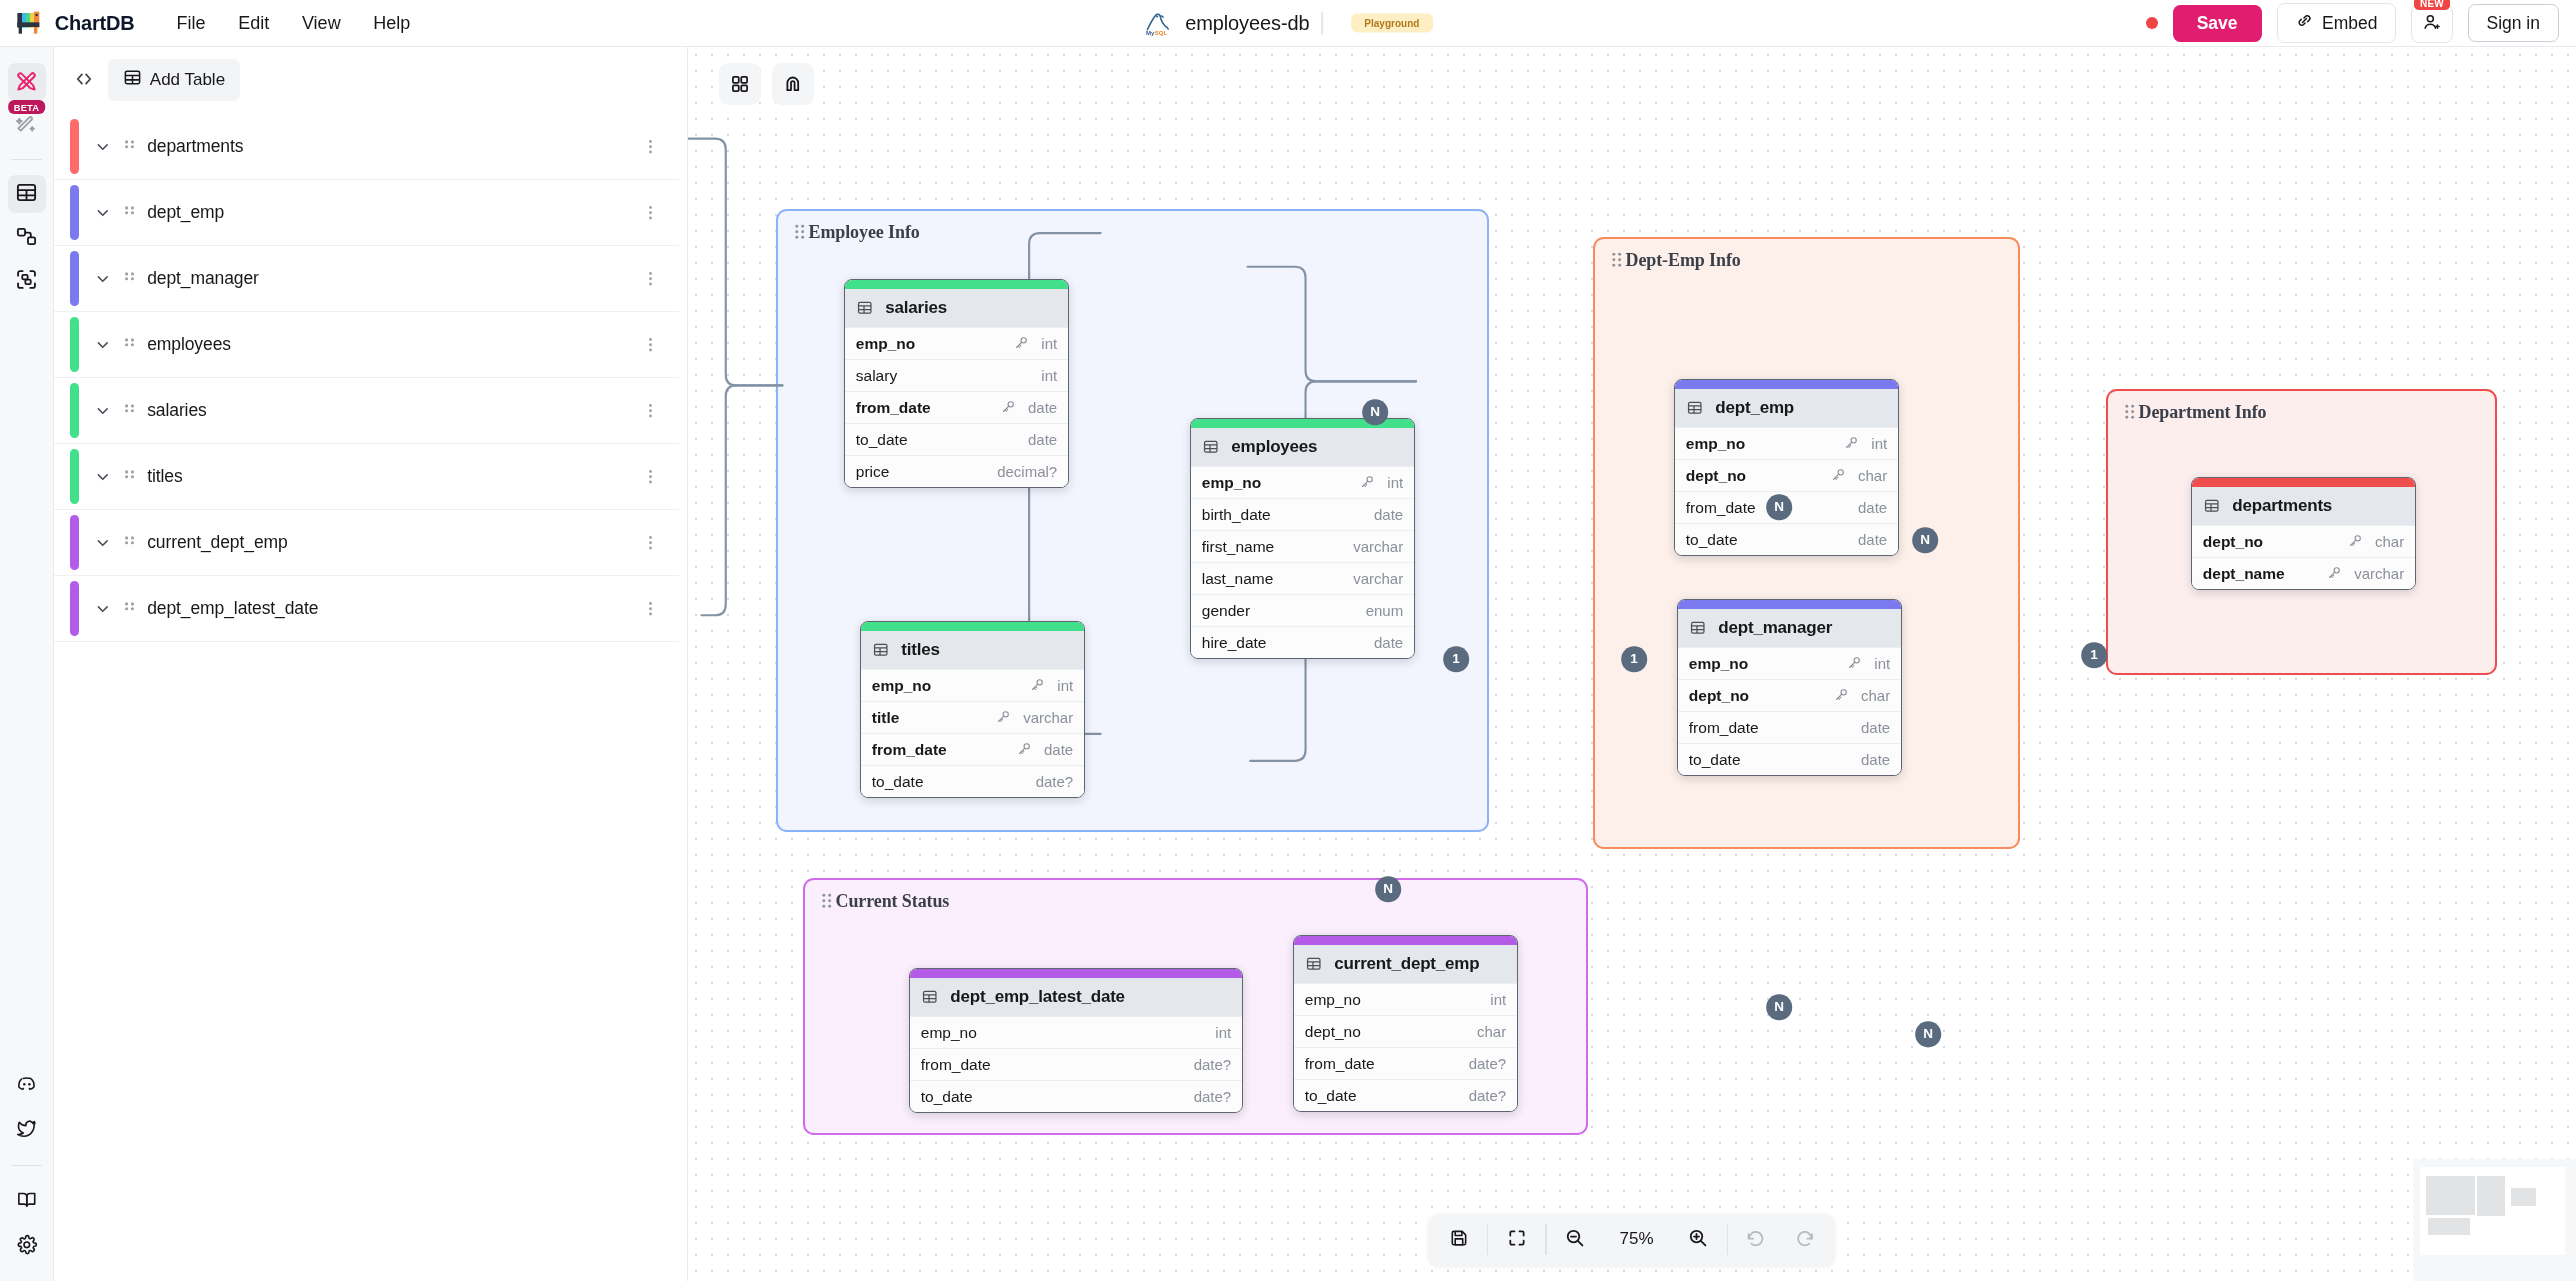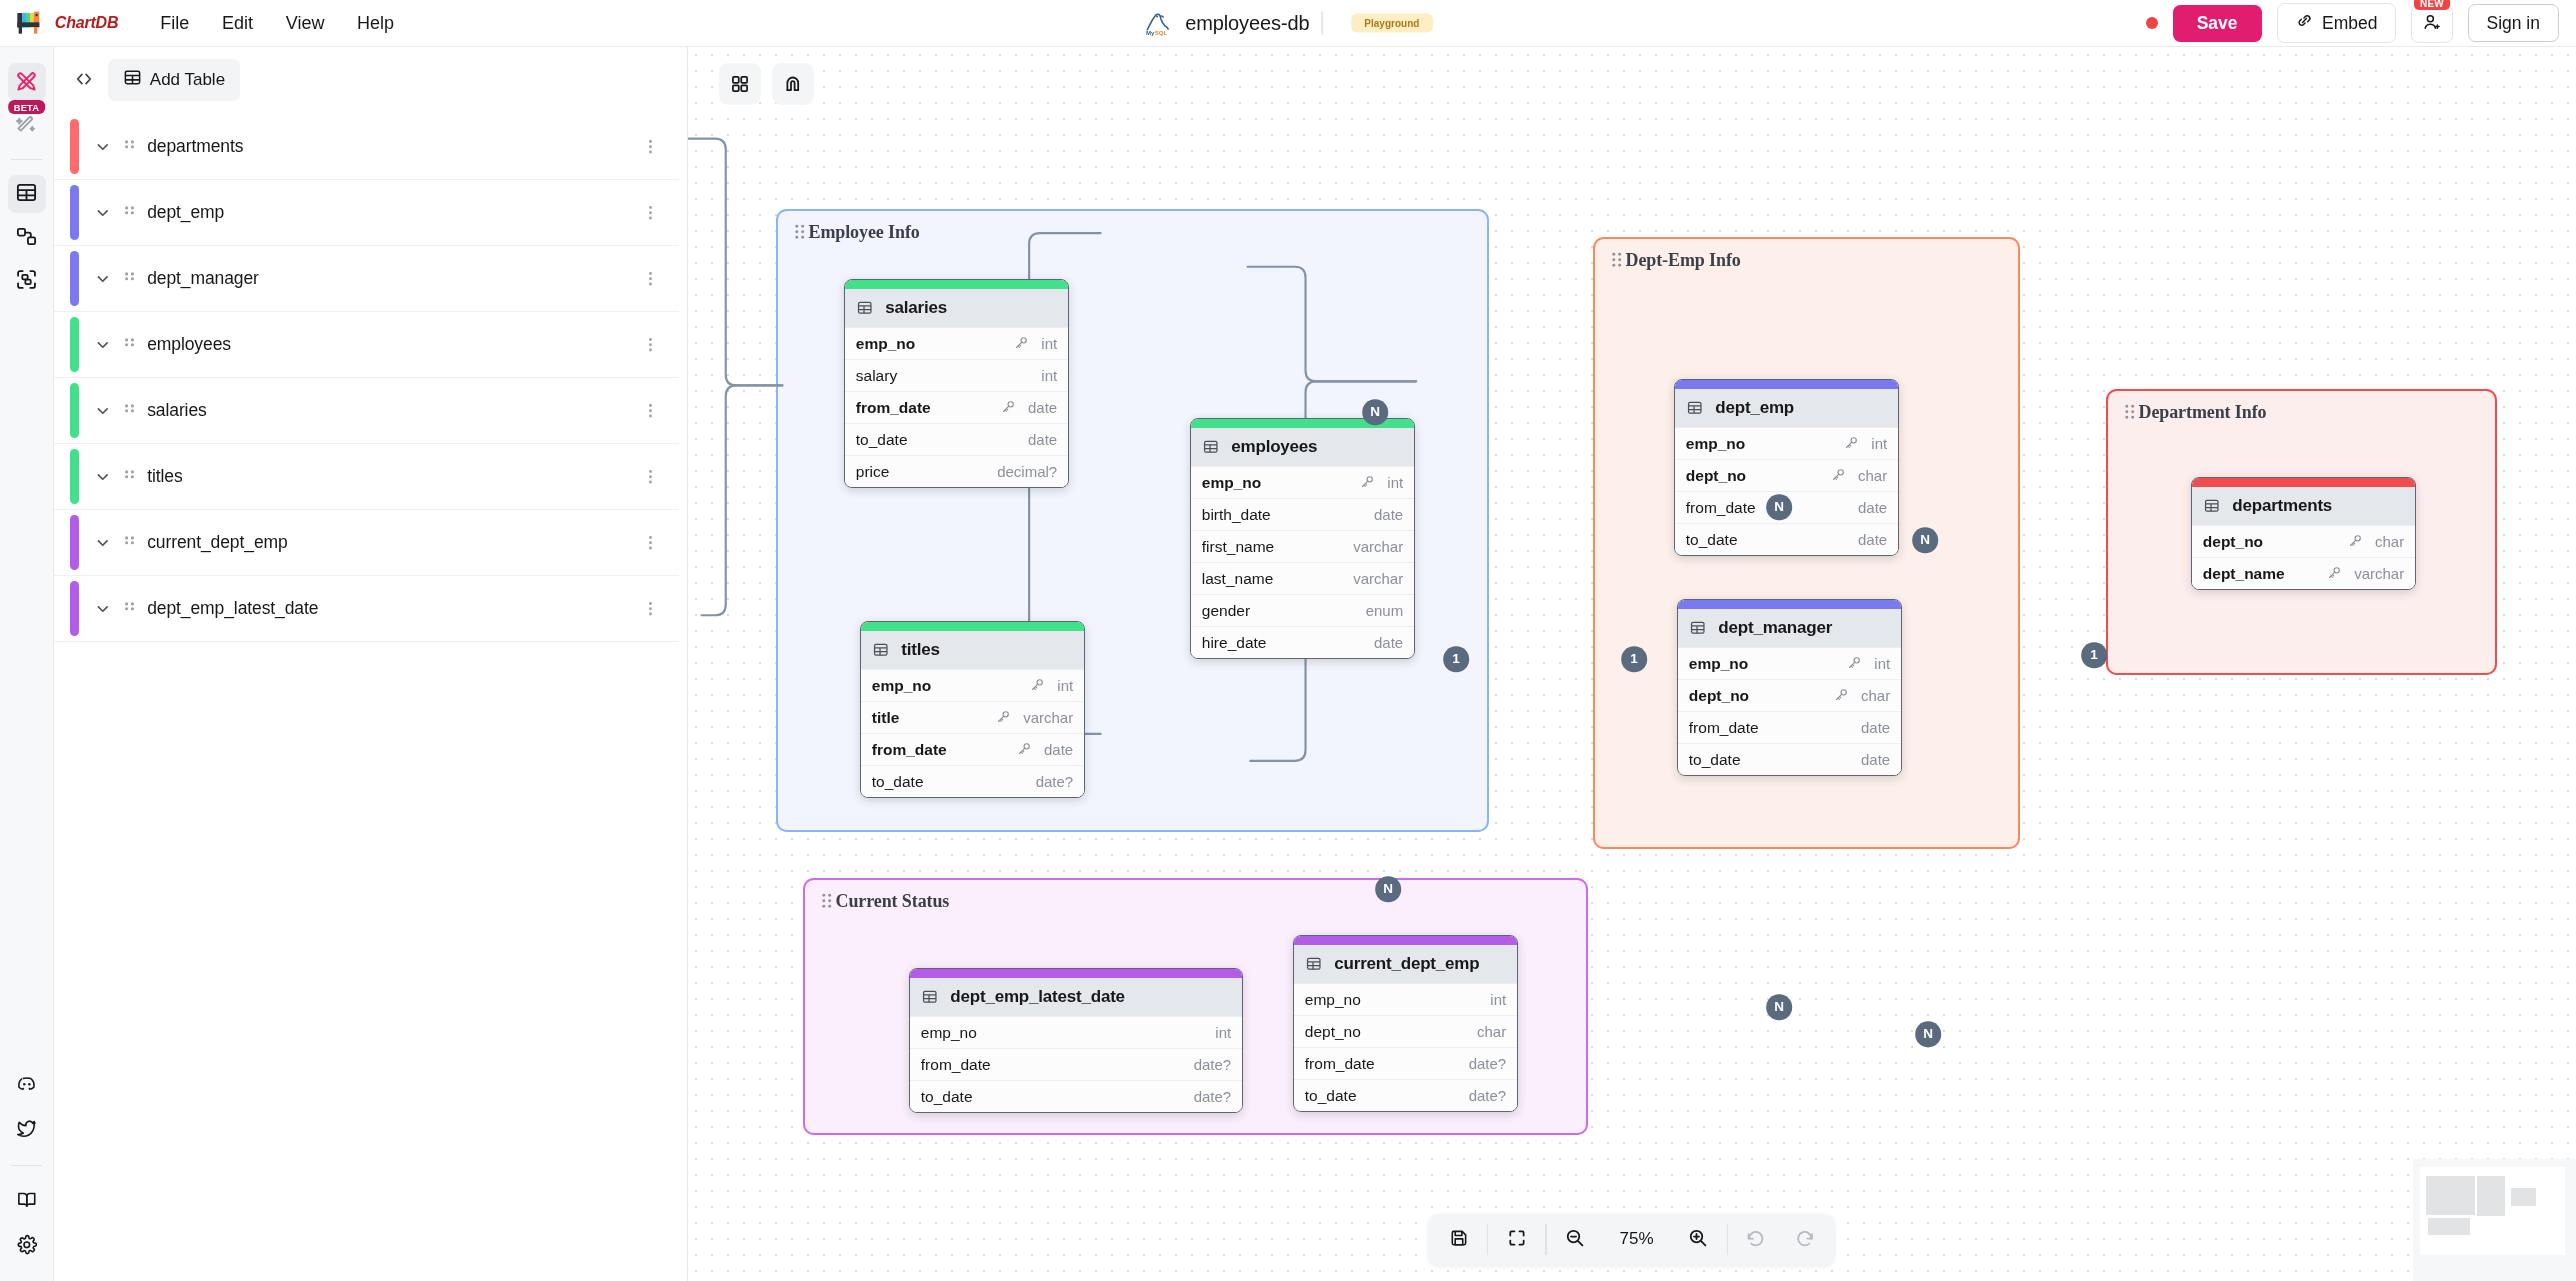--- a/index.html
+++ b/index.html
@@ -12,21 +12,21 @@
   }
   .app { width: 2576px; height: 1282px; display: flex; flex-direction: column; }
 
   
   .topbar {
     height: 47px; flex: 0 0 47px; display: flex; align-items: center;
     border-bottom: 0.7px solid #e8eaee; background: #fff; position: relative;
   }
   .brand { display: flex; align-items: center; gap: 10.8px; padding-left: 16px; }
   .logo-mark { width: 28px; height: 28px; display: block; }
-  .brand-name { font-size: 16px; font-weight: 700; color: #b91c1c; letter-spacing: -0.2px; font-style: italic; }
+  .brand-name { font-size: 20px; font-weight: 700; color: #0f172a; letter-spacing: -0.2px; }
   .menu { display: flex; align-items: center; gap: 2.7px; margin-left: 27px; }
   .menu-item {
     font-size: 18px; color: #18181b; padding: 5.4px 15px; border-radius: 5.4px; cursor: pointer;
   }
 
   .center-title {
     position: absolute; left: 50%; top: 50%; transform: translate(-50%, -50%);
     display: flex; align-items: center; gap: 12px;
   }
   .mysql-logo { width: 30px; height: 27px; display:block; }

